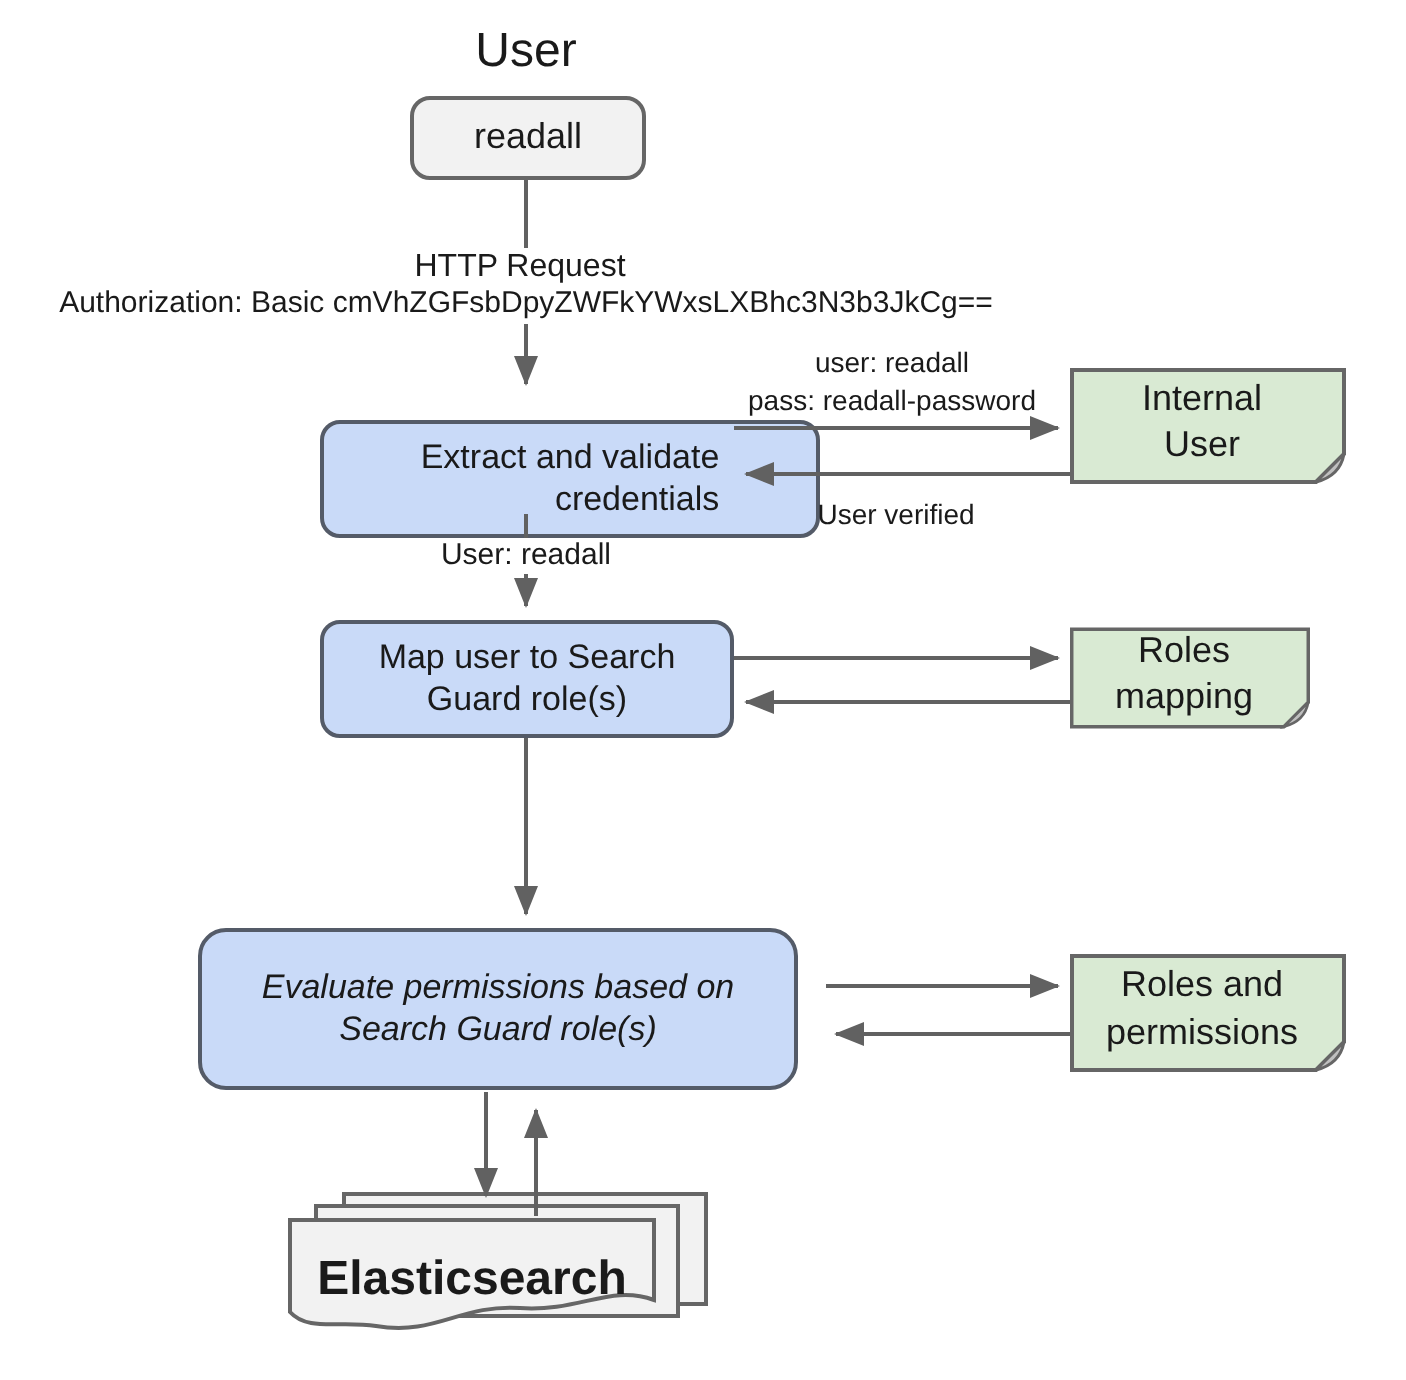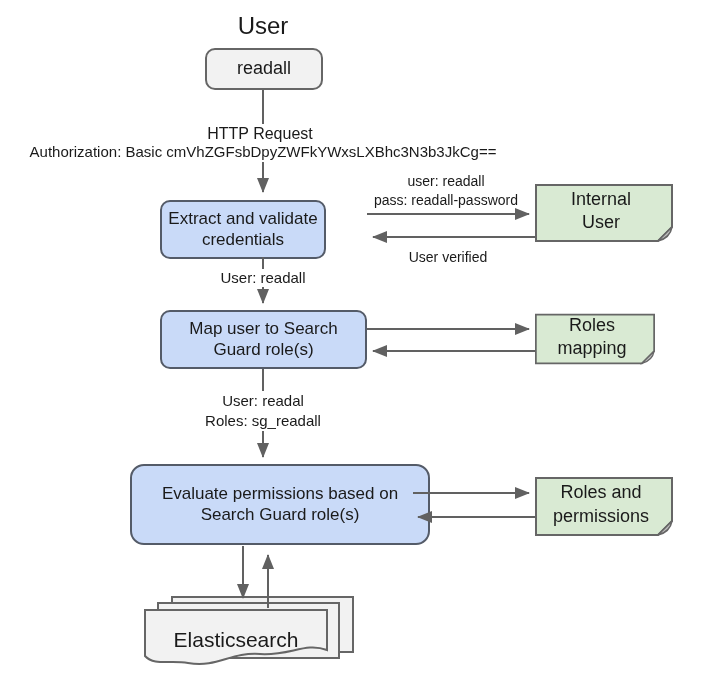--- a/index.html
+++ b/index.html
@@ -32,39 +32,39 @@
   .sheet{fill:var(--shape-fill,#f2f2f2);stroke:var(--shape-border,#666);stroke-width:2;}
 
   .arrows{position:absolute;left:0;top:0;z-index:2;}
   .arrows line{stroke:var(--arrow,#616161);stroke-width:2;}
   .arrows marker path{fill:var(--arrow,#616161);}
 
   .elabel{z-index:3;font-size:14px;line-height:1.35;}
   .elabel.onln{background:var(--background,#fff);padding:1px 2px;}
   .f15{font-size:15px;}
   .f16{font-size:16px;}
-  .es-label{font-size:21px;z-index:3;}
+  .es-label{font-size:24px;z-index:3;font-weight:bold;}
   .shape-layer{z-index:1;}
 </style>
 </head>
 <body>
 
 <div class="canvas">
 
   <div class="abs shape-layer title center" style="left:203px;top:12px;width:120px;height:28px;">User</div>
 
   <div class="abs shape-layer node gray center" style="left:205px;top:48px;width:118px;height:42px;">readall</div>
 
-  <div class="abs shape-layer node blue center pre" style="left:160px;top:200px;width:166px;height:59px;">Extract and validate
+  <div class="abs shape-layer node blue center pre" style="left:160px;top:210px;width:250px;height:59px;text-align:right;">Extract and validate
 credentials</div>
 
   <div class="abs shape-layer node blue center pre" style="left:160px;top:310px;width:207px;height:59px;text-align:center;">Map user to Search
 Guard role(s)</div>
 
-  <div class="abs shape-layer node blue big center pre" style="left:130px;top:464px;width:300px;height:81px;">Evaluate permissions based on
+  <div class="abs shape-layer node blue big center pre" style="left:99px;top:464px;width:300px;height:81px;font-style:italic;">Evaluate permissions based on
 Search Guard role(s)</div>
 
   <div class="abs shape-layer" style="left:535px;top:184px;width:138px;height:58px;">
     <svg class="note-svg" viewBox="0 0 138 58">
       <path class="note-body" d="M1,1 H137 V43 L123,57 H1 Z"></path>
       <path class="note-fold" d="M123,57 Q135,54 137,43 Z"></path>
     </svg>
     <div class="note-label center pre">Internal
 User</div>
   </div>
@@ -117,16 +117,14 @@
 
   <div class="abs elabel onln f16 center" style="left:160px;top:124px;width:200px;height:19px;">HTTP Request</div>
   <div class="abs elabel onln f15 center" style="left:23px;top:143px;width:480px;height:19px;text-align:right;">Authorization: Basic cmVhZGFsbDpyZWFkYWxsLXBhc3N3b3JkCg==</div>
 
   <div class="abs elabel center pre" style="left:355px;top:172px;width:182px;height:38px;">user: readall
 pass: readall-password</div>
   <div class="abs elabel center" style="left:398px;top:248px;width:100px;height:18px;">User verified</div>
 
   <div class="abs elabel onln f15 center" style="left:203px;top:269px;width:120px;height:18px;">User: readall</div>
 
-  <div class="abs elabel onln f15 center pre" style="left:183px;top:391px;width:160px;height:40px;">User: readal
-Roles: sg_readall</div>
 
 </div>
 
 </body></html>

